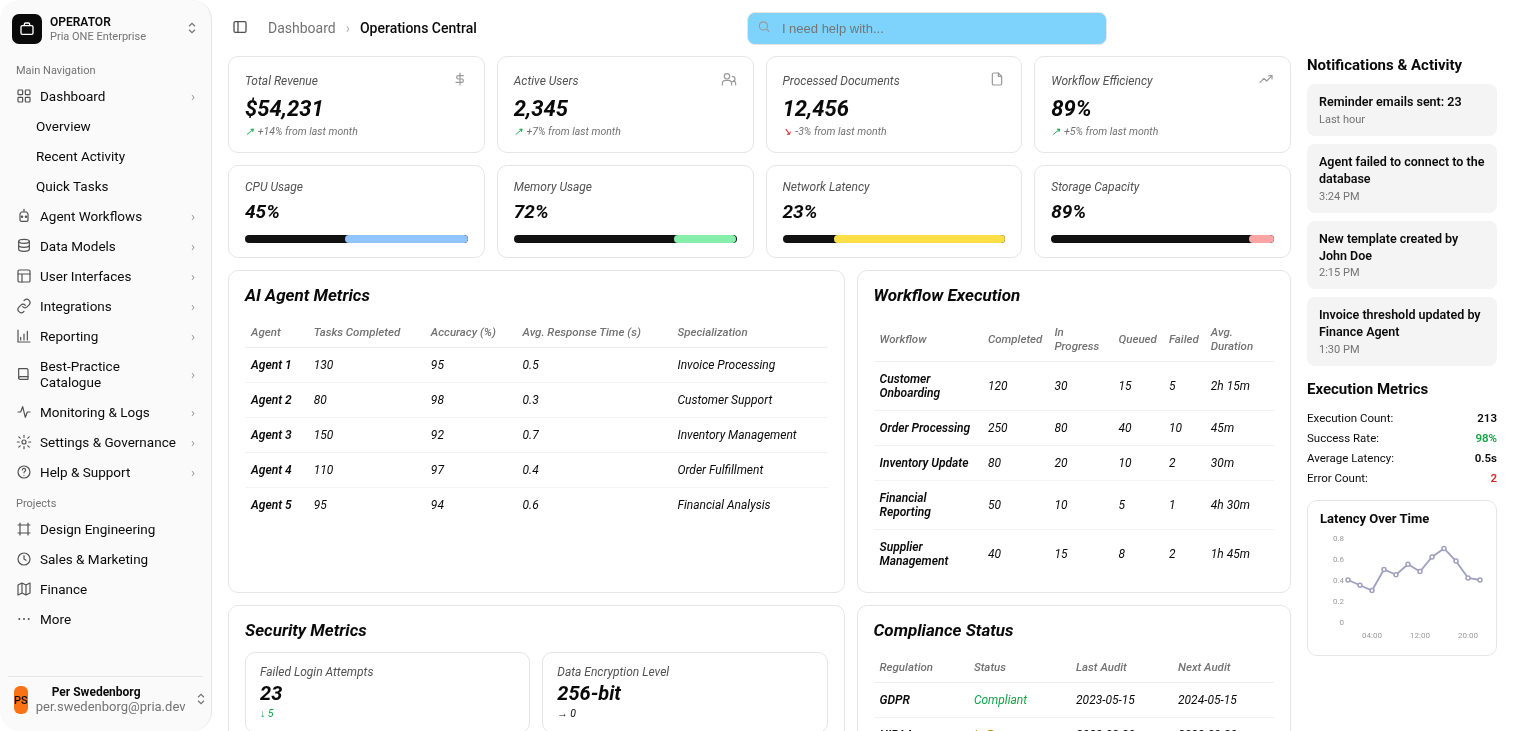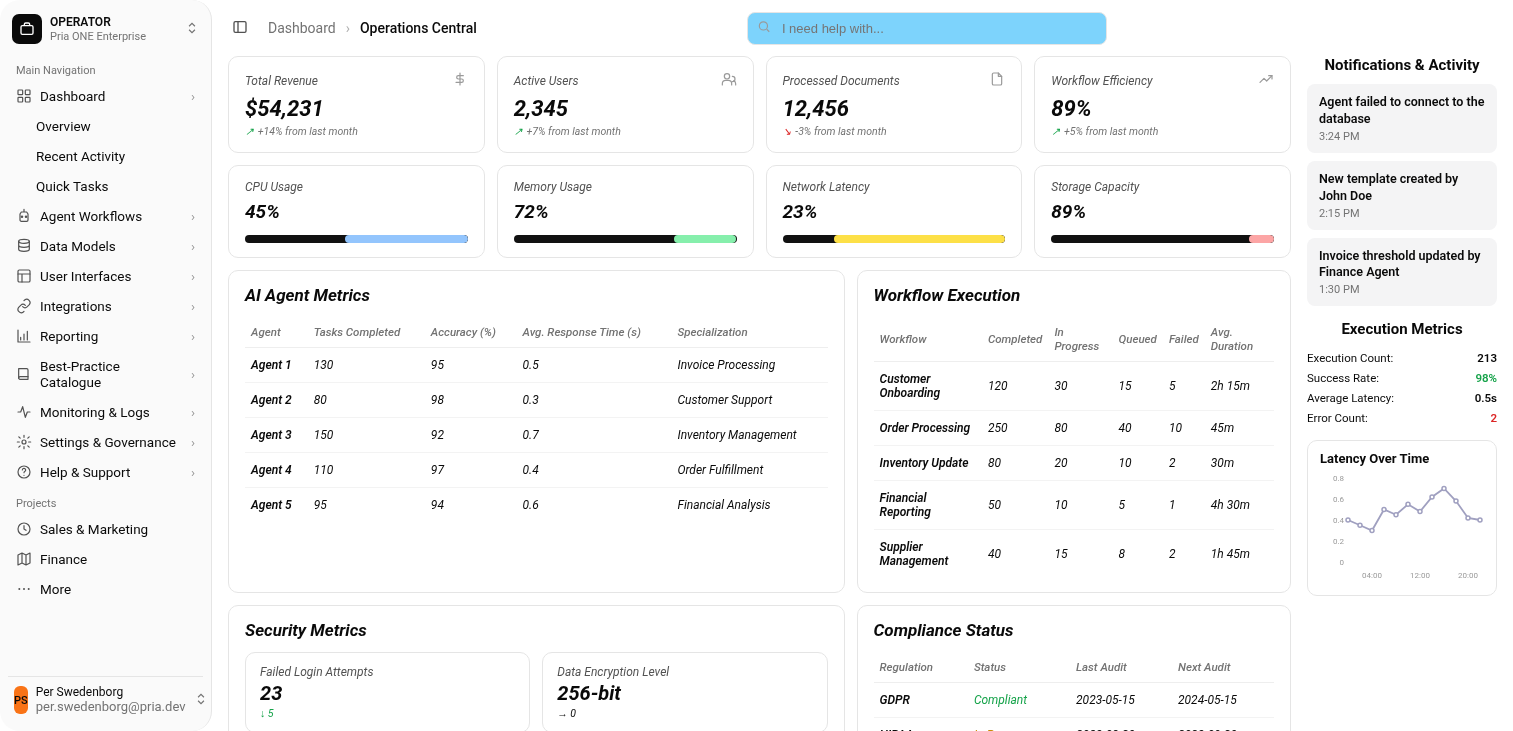--- a/index.html
+++ b/index.html
@@ -12,21 +12,21 @@
 .sb-sub { font-size: 11px; color: #737373; line-height: 1.2; }
 .sb-updown { margin-left: auto; color: #737373; }
 .sb-section-label { font-size: 11px; color: #737373; padding: 10px 8px 4px; }
 .sb-item { display: flex; align-items: center; gap: 8px; padding: 7px 8px; border-radius: 6px; cursor: pointer; font-size: 13.5px; }
 .sb-item .chev { margin-left: auto; color: #9a9a9a; }
 .sb-subitem { padding: 7px 8px 7px 28px; font-size: 13.5px; border-radius: 6px; cursor: pointer; }
 .sb-ico { width: 16px; height: 16px; display: inline-flex; align-items: center; justify-content: center; color: #525252; flex-shrink: 0; }
 .sb-spacer { flex: 1; }
 .sb-user { display: flex; align-items: center; gap: 8px; padding: 8px 6px; border-top: 1px solid #e5e5e5; margin-top: 8px; }
 .sb-avatar { width: 28px; height: 28px; border-radius: 6px; background: #f97316; display: flex; align-items: center; justify-content: center; font-size: 11px; font-weight: 500; }
-.sb-uname { font-size: 12px; font-weight: 400; line-height: 1.2; }
+.sb-uname { font-size: 12px; font-weight: 700; line-height: 1.2; margin-left: 16px; }
 .sb-uemail { font-size: 13px; color: #737373; line-height: 1.2; }
 
 .main { flex: 1; display: flex; flex-direction: column; overflow: hidden; }
 .topbar { height: 56px; display: flex; align-items: center; padding: 0 16px; gap: 16px; }
 .topbar .panel-btn { padding: 4px; color: #525252; border-radius: 4px; cursor: pointer; }
 .breadcrumb { display: flex; align-items: center; gap: 10px; font-size: 14px; }
 .breadcrumb .bc-item { color: #737373; }
 .breadcrumb .bc-current { color: #0a0a0a; font-weight: 500; }
 .breadcrumb .sep { color: #b0b0b0; }
 .search-wrap { margin-left: auto; margin-right: auto; position: relative; width: 360px; }
@@ -56,21 +56,21 @@
 
 .sec-grid { display: grid; grid-template-columns: 1fr 1fr; gap: 12px; }
 .mini-card { border: 1px solid #e5e5e5; border-radius: 10px; padding: 12px 14px; }
 .mini-label { font-size: 12px; color: #525252; }
 .mini-val { font-size: 20px; font-weight: 700; margin-top: 2px; }
 .mini-delta { font-size: 10.5px; margin-top: 2px; display: flex; align-items: center; gap: 3px; }
 .green { color: #16a34a; }
 .orange { color: #ca8a04; }
 .red { color: #dc2626; }
 
-.right-col h3 { font-size: 15px; font-weight: 700; margin-bottom: 10px; text-align: center; }
+.right-col h3 { font-size: 15px; font-weight: 700; margin-bottom: 10px; }
 .notif { background: #f4f4f5; border-radius: 8px; padding: 10px 12px; margin-bottom: 8px; }
 .notif-title { font-size: 12.5px; font-weight: 600; line-height: 1.35; }
 .notif-time { font-size: 11px; color: #737373; margin-top: 2px; }
 .metric-list { font-size: 11.5px; }
 .metric-row { display: flex; justify-content: space-between; padding: 3px 0; }
 .metric-row .mv { font-weight: 600; }
 .chart-card { border: 1px solid #e5e5e5; border-radius: 10px; padding: 10px 12px; margin-top: 12px; }
 .chart-title { font-size: 13px; font-weight: 700; margin-bottom: 6px; }
 svg.ico { width: 14px; height: 14px; }
 svg.ico16 { width: 16px; height: 16px; }
@@ -205,20 +205,28 @@
           <span>Help &amp; Support</span>
           <span class="chev">›</span>
         </div>
       </div>
 
     <div class="sb-section-label">Projects</div>
     <div id="project-items">
         <div class="sb-item">
           <span class="sb-ico">
             <svg class="ico16" viewBox="0 0 24 24" fill="none" stroke="currentColor" stroke-width="1.8" stroke-linecap="round" stroke-linejoin="round">
+              <path d="M6 3v18M18 3v18M3 6h18M3 18h18"></path>
+            </svg>
+          </span>
+          <span>Design Engineering</span>
+        </div>
+        <div class="sb-item">
+          <span class="sb-ico">
+            <svg class="ico16" viewBox="0 0 24 24" fill="none" stroke="currentColor" stroke-width="1.8" stroke-linecap="round" stroke-linejoin="round">
               <circle cx="12" cy="12" r="9"></circle>
               <path d="M12 7v5l3 2"></path>
             </svg>
           </span>
           <span>Sales &amp; Marketing</span>
         </div>
         <div class="sb-item">
           <span class="sb-ico">
             <svg class="ico16" viewBox="0 0 24 24" fill="none" stroke="currentColor" stroke-width="1.8" stroke-linecap="round" stroke-linejoin="round">
               <path d="M9 3L3 6v15l6-3 6 3 6-3V3l-6 3-6-3zM9 3v15M15 6v15"></path>
@@ -530,20 +538,24 @@
                   </tr>
                 </tbody>
               </table>
           </div>
         </div>
       </div>
 
       <div class="right-col">
         <h3>Notifications &amp; Activity</h3>
         <div id="notifs">
+  <div class="notif">
+    <div class="notif-title">Reminder emails sent: 23</div>
+    <div class="notif-time">Last hour</div>
+  </div>
   <div class="notif">
     <div class="notif-title">Agent failed to connect to the database</div>
     <div class="notif-time">3:24 PM</div>
   </div>
   <div class="notif">
     <div class="notif-title">New template created by John Doe</div>
     <div class="notif-time">2:15 PM</div>
   </div>
   <div class="notif">
     <div class="notif-title">Invoice threshold updated by Finance Agent</div>

